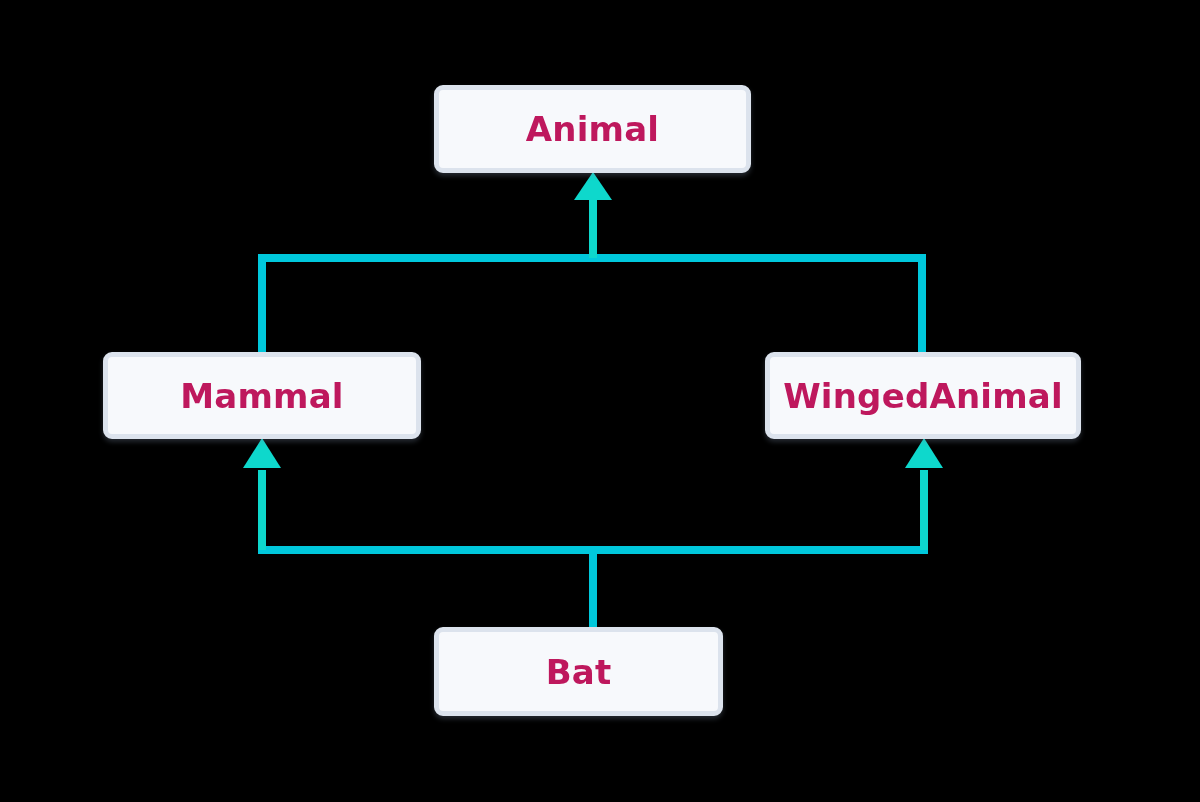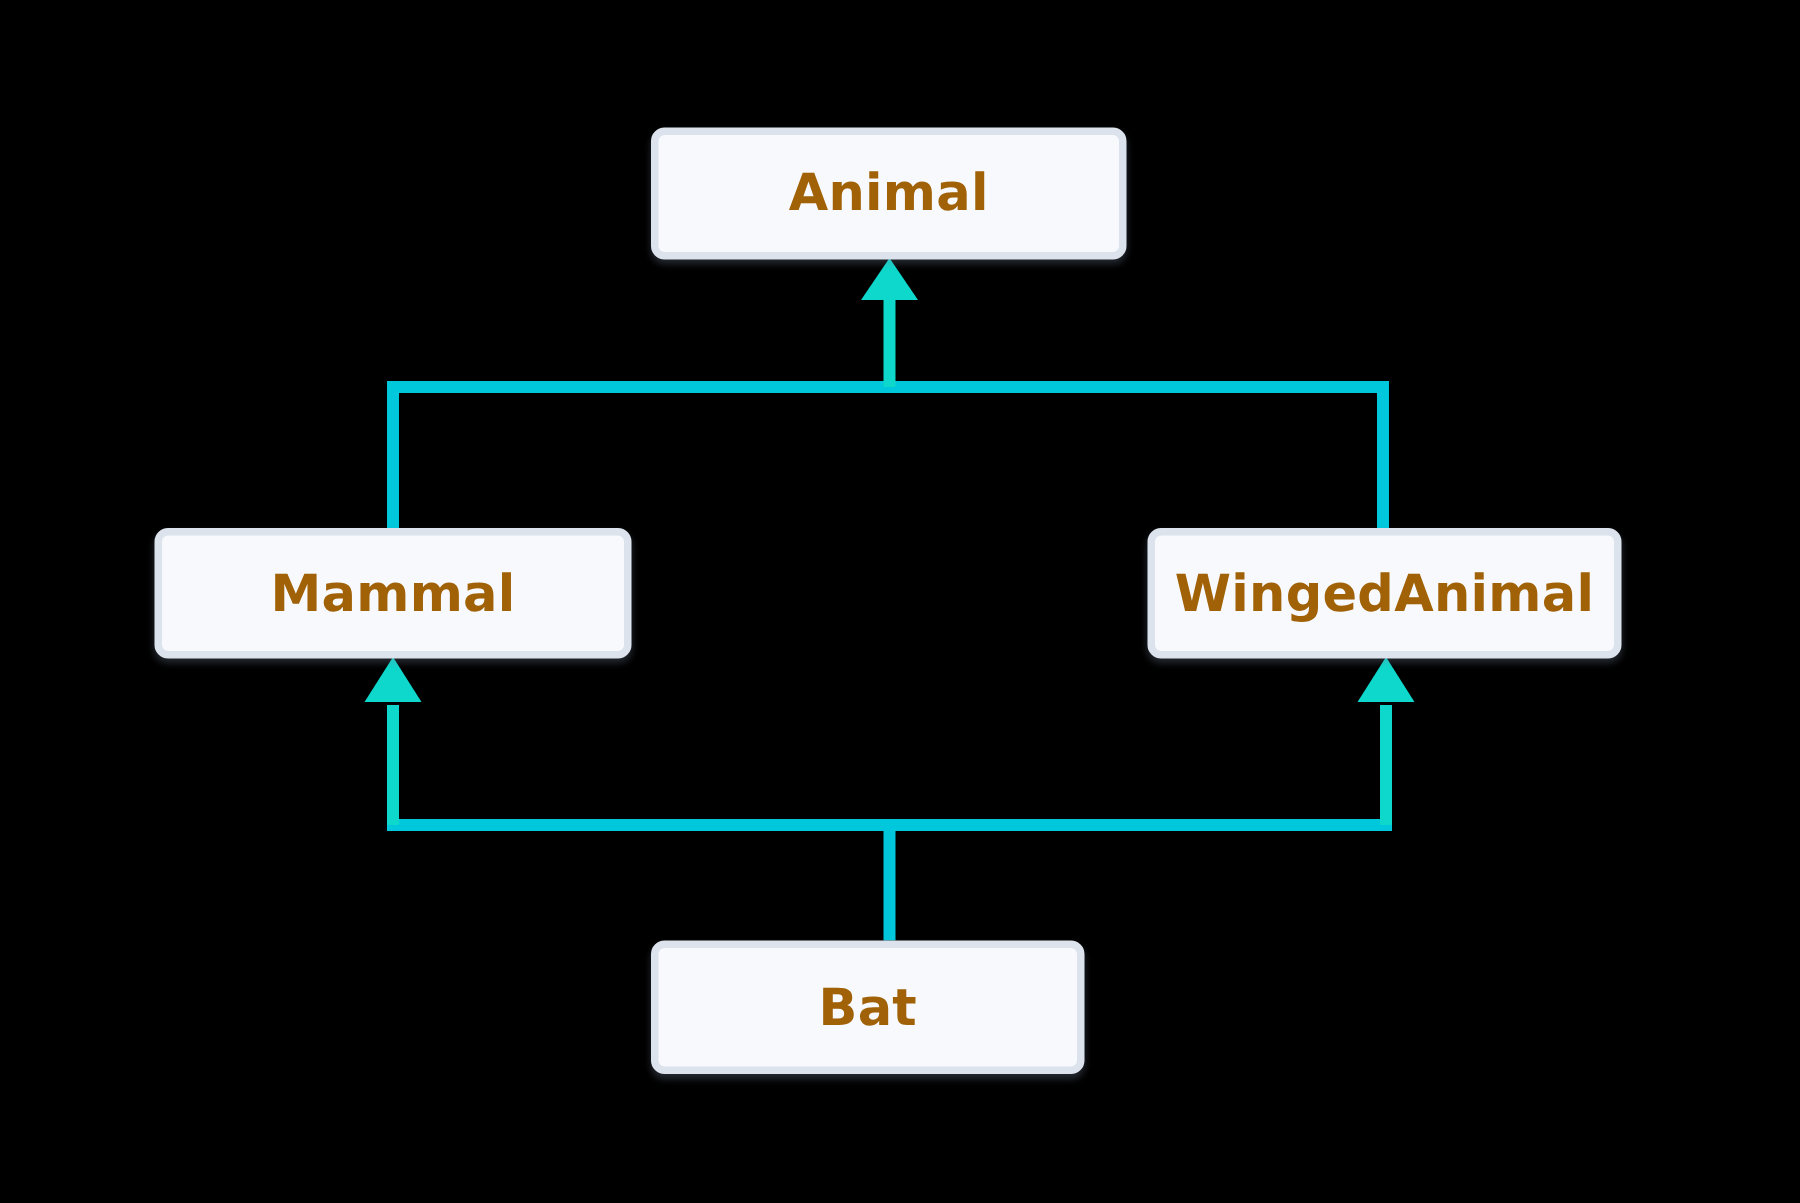--- a/index.html
+++ b/index.html
@@ -30,21 +30,21 @@
     background: #f7f9fc;
     border: 5px solid #dce3ed;
     border-radius: 9px;
     box-shadow: 0 3px 5px rgba(120,135,160,0.30);
     display: flex;
     align-items: center;
     justify-content: center;
     z-index: 3;
   }
   .node-label {
-    color: #a16207;
+    color: #be185d;
     font-size: 34px;
     font-weight: 600;
     letter-spacing: 0.2px;
     line-height: 1;
     white-space: nowrap;
     -webkit-font-smoothing: antialiased;
   }
   #node-animal       { left: 434px; top: 85px;  width: 317px; height: 88px; }
   #node-mammal       { left: 103px; top: 352px; width: 318px; height: 87px; }
   #node-wingedanimal { left: 765px; top: 352px; width: 316px; height: 87px; }

